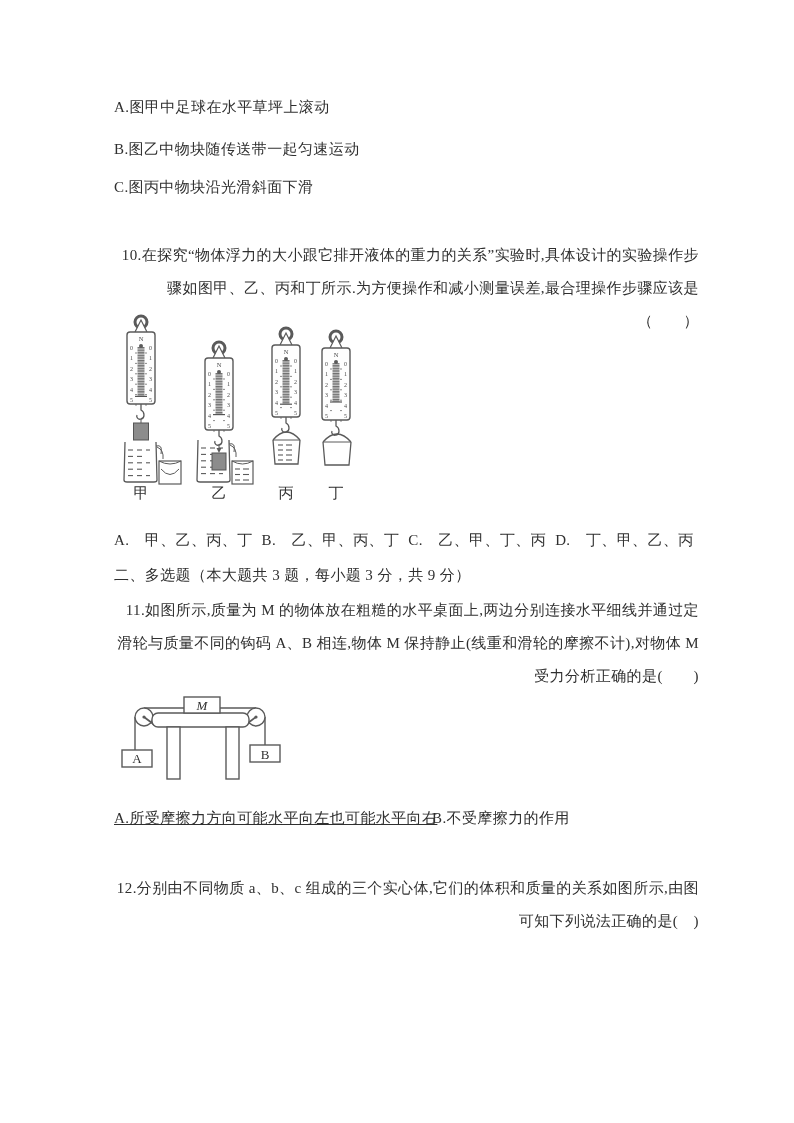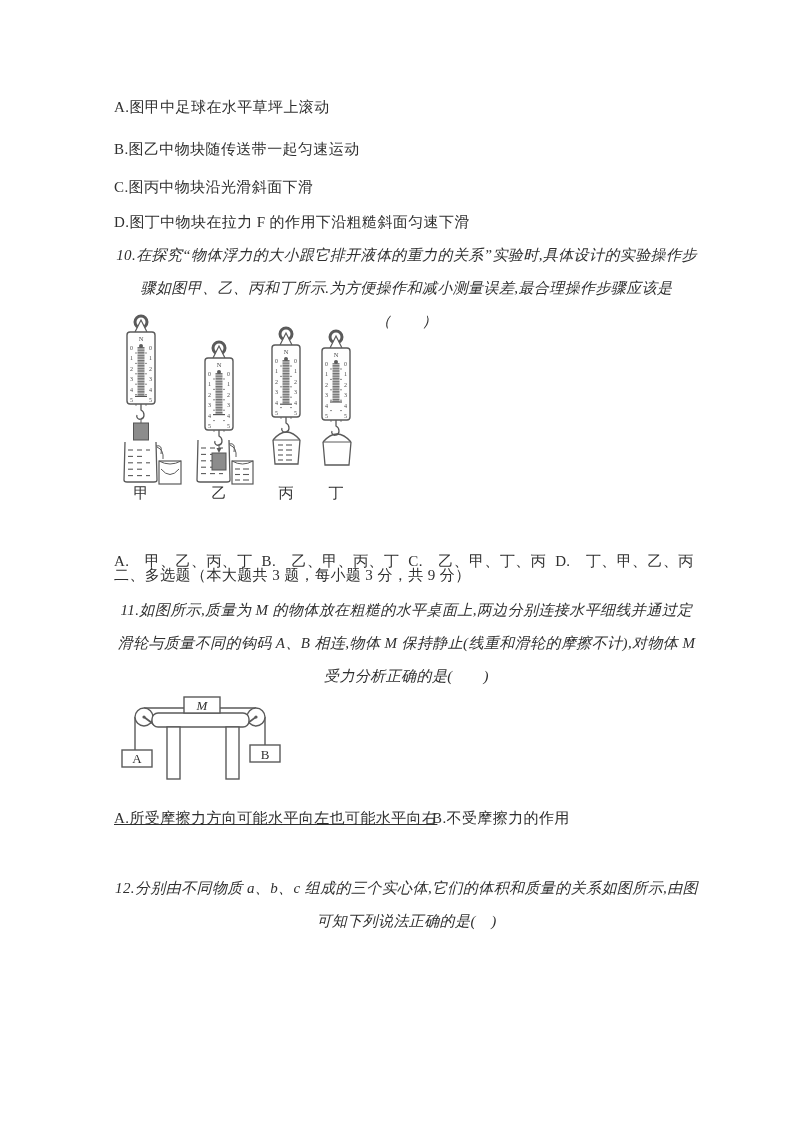--- a/index.html
+++ b/index.html
@@ -1,38 +1,37 @@
 <!DOCTYPE html>
 <html><head>
 <meta charset="utf-8">
 <style>
   html,body{margin:0;padding:0;background:#ffffff;}
   .page{
     position:relative;width:794px;height:1123px;margin:0 auto;background:#ffffff;
     font-family:"Liberation Serif","DejaVu Serif",serif;color:#2f2f2f;overflow:hidden;
   }
   .para{position:absolute;left:114px;margin:0;font-size:15px;letter-spacing:.4px;}
-  .stem{width:585px;line-height:33px;text-align:center;font-style:italic;}
+  .stem{width:585px;line-height:33px;text-align:right;}
   .line{white-space:nowrap;line-height:19px;text-align:center;}
   .w318{display:inline-block;width:318px;text-decoration:underline;}
   .w263{display:inline-block;width:263px;}
   .gap9{margin-right:9px;}
   svg.fig{position:absolute;}
   svg text{font-family:"Liberation Serif","DejaVu Serif",serif;fill:#2f2f2f;}
   svg .tick{fill:#4a4a4a;}
 </style>
 </head>
 <body>
 
 <div class="page">
 
   <p class="para line" style="top:98px">A.图甲中足球在水平草坪上滚动</p>
   <p class="para line" style="top:140px">B.图乙中物块随传送带一起匀速运动</p>
   <p class="para line" style="top:178px">C.图丙中物块沿光滑斜面下滑</p>
-  <p class="para line" style="top:213px">D.图丁中物块在拉力 F 的作用下沿粗糙斜面匀速下滑</p>
 
   <p class="para stem" style="top:239px">10.在探究“物体浮力的大小跟它排开液体的重力的关系”实验时,具体设计的实验操作步骤如图甲、乙、丙和丁所示.为方便操作和减小测量误差,最合理操作步骤应该是（　　）</p>
 
   <svg class="fig" id="fig10" style="left:112px;top:308px" width="250" height="198" viewBox="0 0 250 198">
       <defs>
         <pattern id="coil" width="8" height="2.6" patternUnits="userSpaceOnUse">
           <rect width="8" height="2.6" fill="#c6c6c6"></rect>
           <rect width="8" height="1.3" fill="#6f6f6f"></rect>
         </pattern>
       </defs>
@@ -233,21 +232,21 @@
         <circle cx="224" cy="54" r="2" fill="#5a5a5a"></circle>
         <line x1="218" y1="94" x2="230" y2="94" stroke="#555" stroke-width="1.2"></line>
         <path d="M224,112 v6 c4,2 4,8 0,9 c-3,1 -5,-2 -4,-4" fill="none" stroke="#5a5a5a" stroke-width="1.3"></path>
         <path d="M211,134 Q225,118 239,134" fill="none" stroke="#5a5a5a" stroke-width="1.3"></path>
         <line x1="211" y1="134" x2="239" y2="134" stroke="#5a5a5a" stroke-width="1"></line>
         <path d="M211,134 L213,157 L237,157 L239,134" fill="none" stroke="#5a5a5a" stroke-width="1.3"></path>
         <text x="224" y="190" font-size="15" text-anchor="middle" class="">丁</text>
       </g>
     </svg>
 
-  <p class="para line" style="top:552px">
+  <p class="para line" style="top:531px">
     <span class="gap9">A.　甲、乙、丙、丁</span><span class="gap9">B.　乙、甲、丙、丁</span><span class="gap9">C.　乙、甲、丁、丙</span><span>D.　丁、甲、乙、丙</span>
   </p>
 
   <p class="para line" style="top:566px">二、多选题（本大题共 3 题，每小题 3 分，共 9 分）</p>
 
   <p class="para stem" style="top:594px">11.如图所示,质量为 M 的物体放在粗糙的水平桌面上,两边分别连接水平细线并通过定滑轮与质量不同的钩码 A、B 相连,物体 M 保持静止(线重和滑轮的摩擦不计),对物体 M 受力分析正确的是(　　)</p>
 
   <svg class="fig" style="left:112px;top:688px" width="190" height="108" viewBox="0 0 190 108">
     <g stroke="#5a5a5a" fill="none" stroke-width="1.4">
       <line x1="32" y1="20" x2="78" y2="20"></line>

